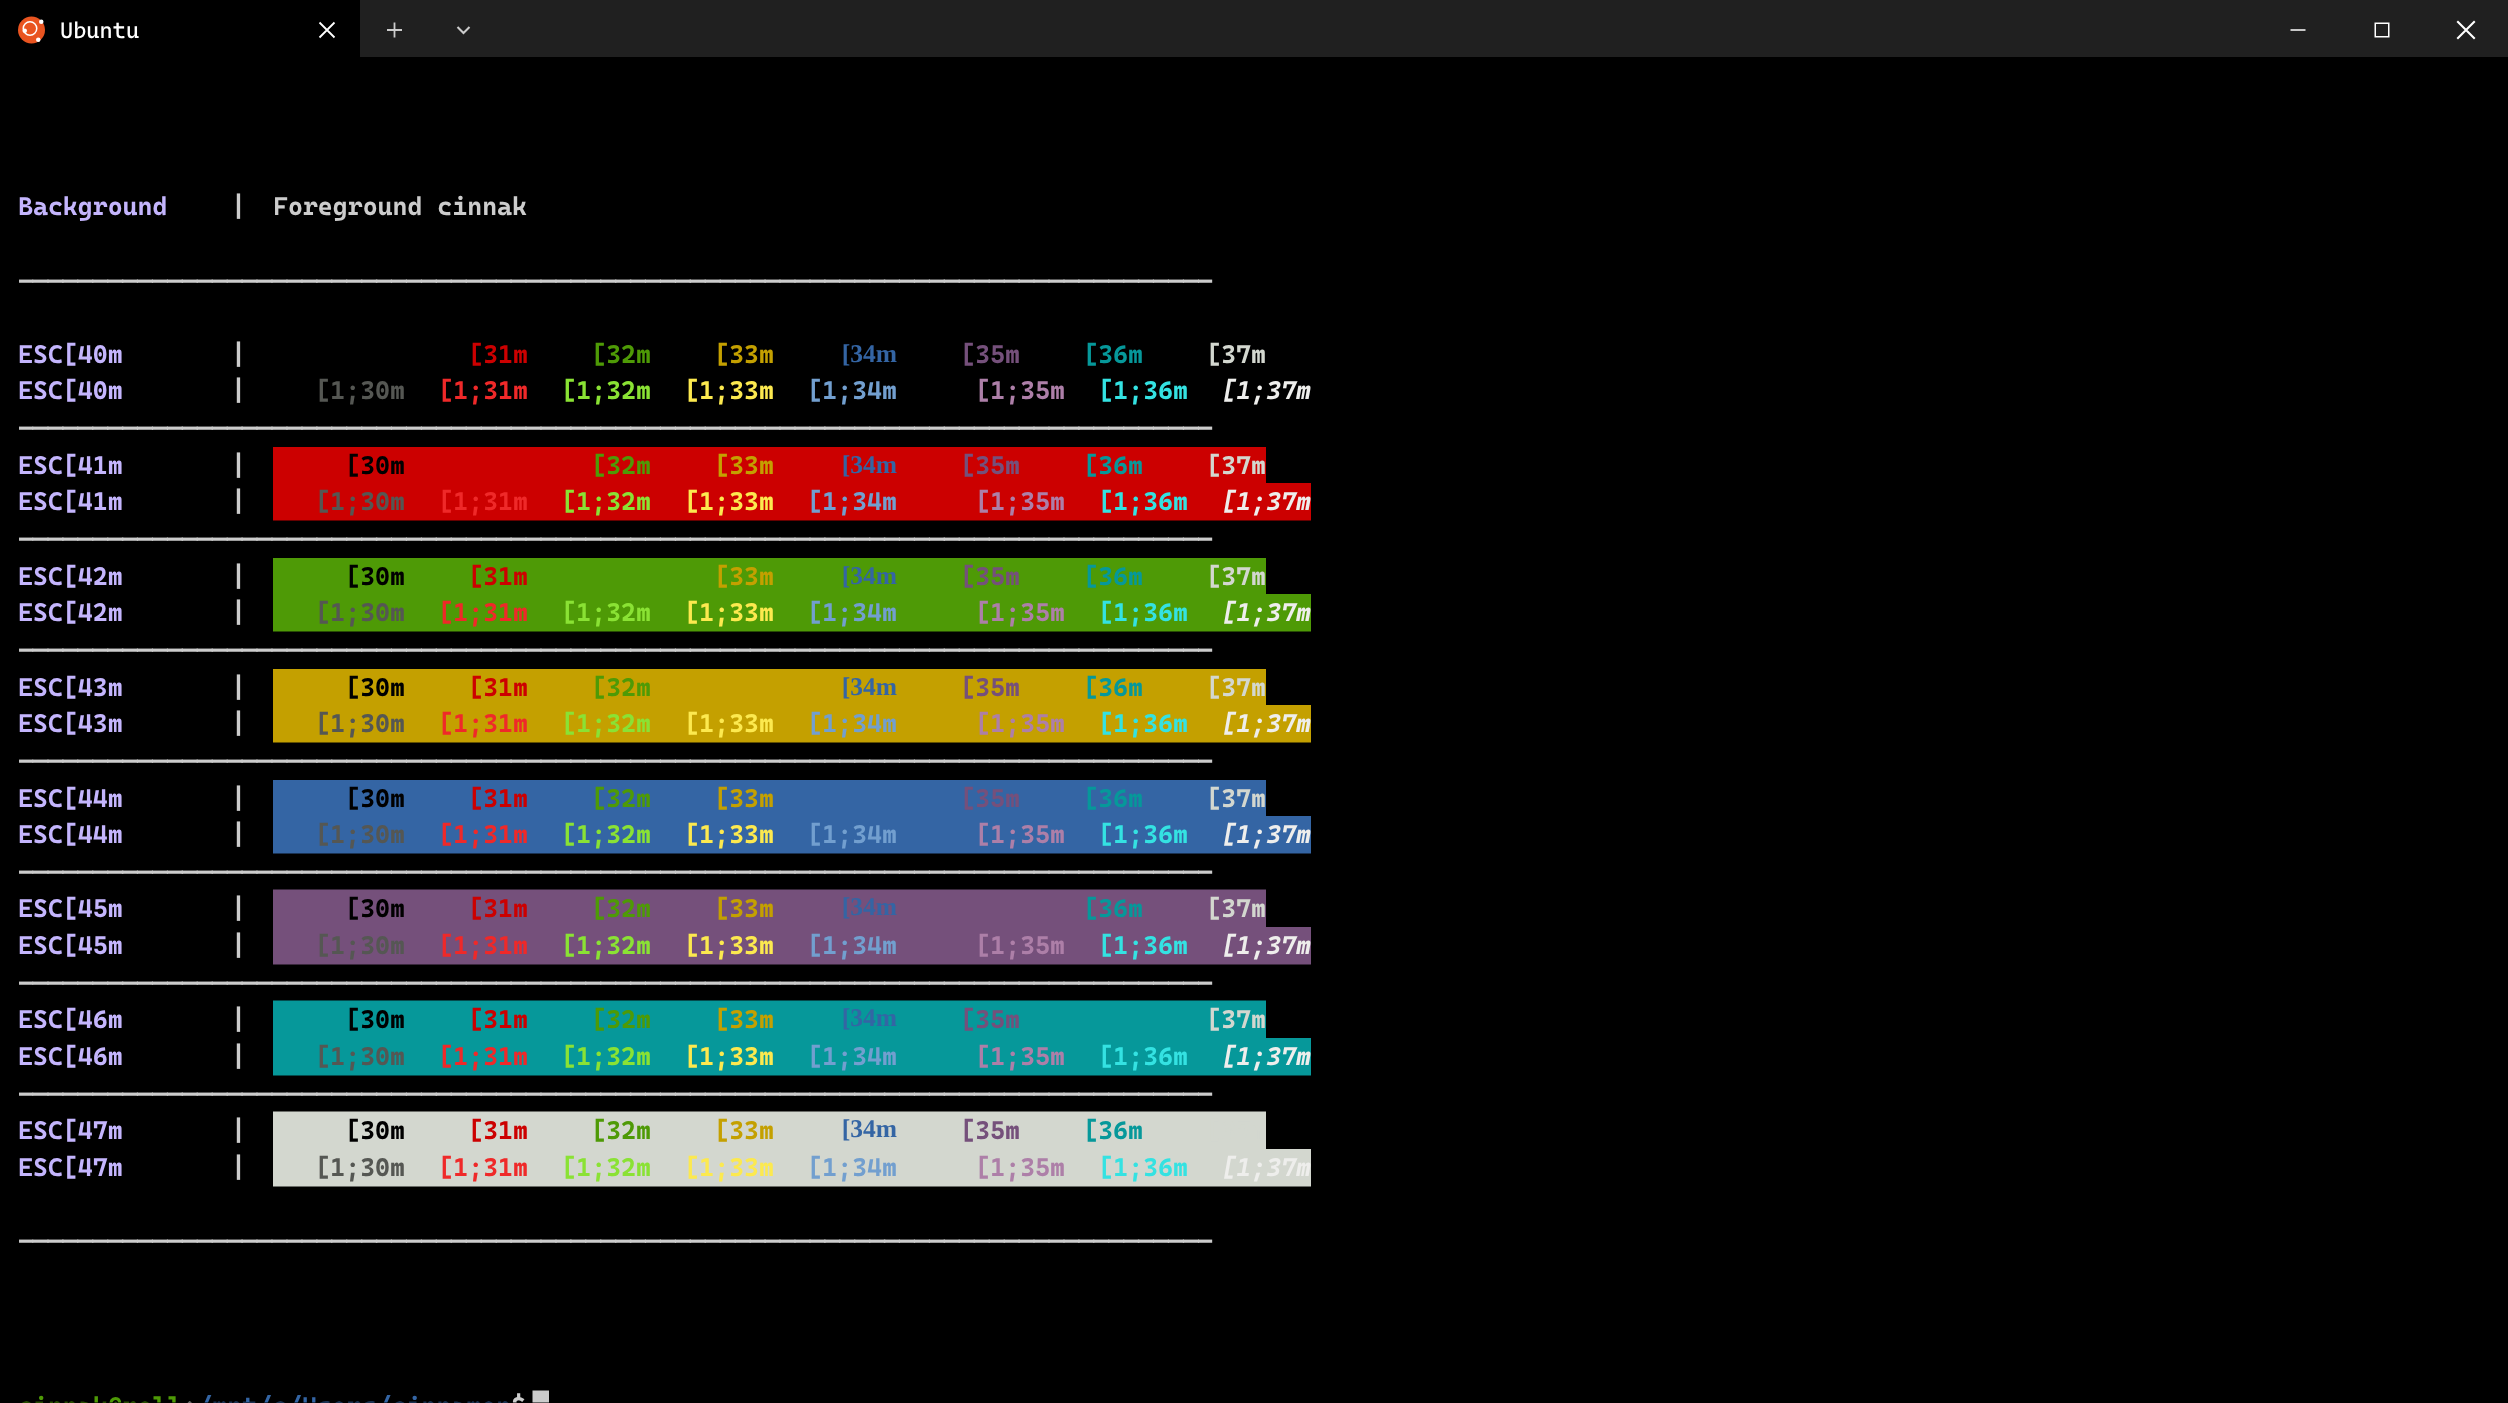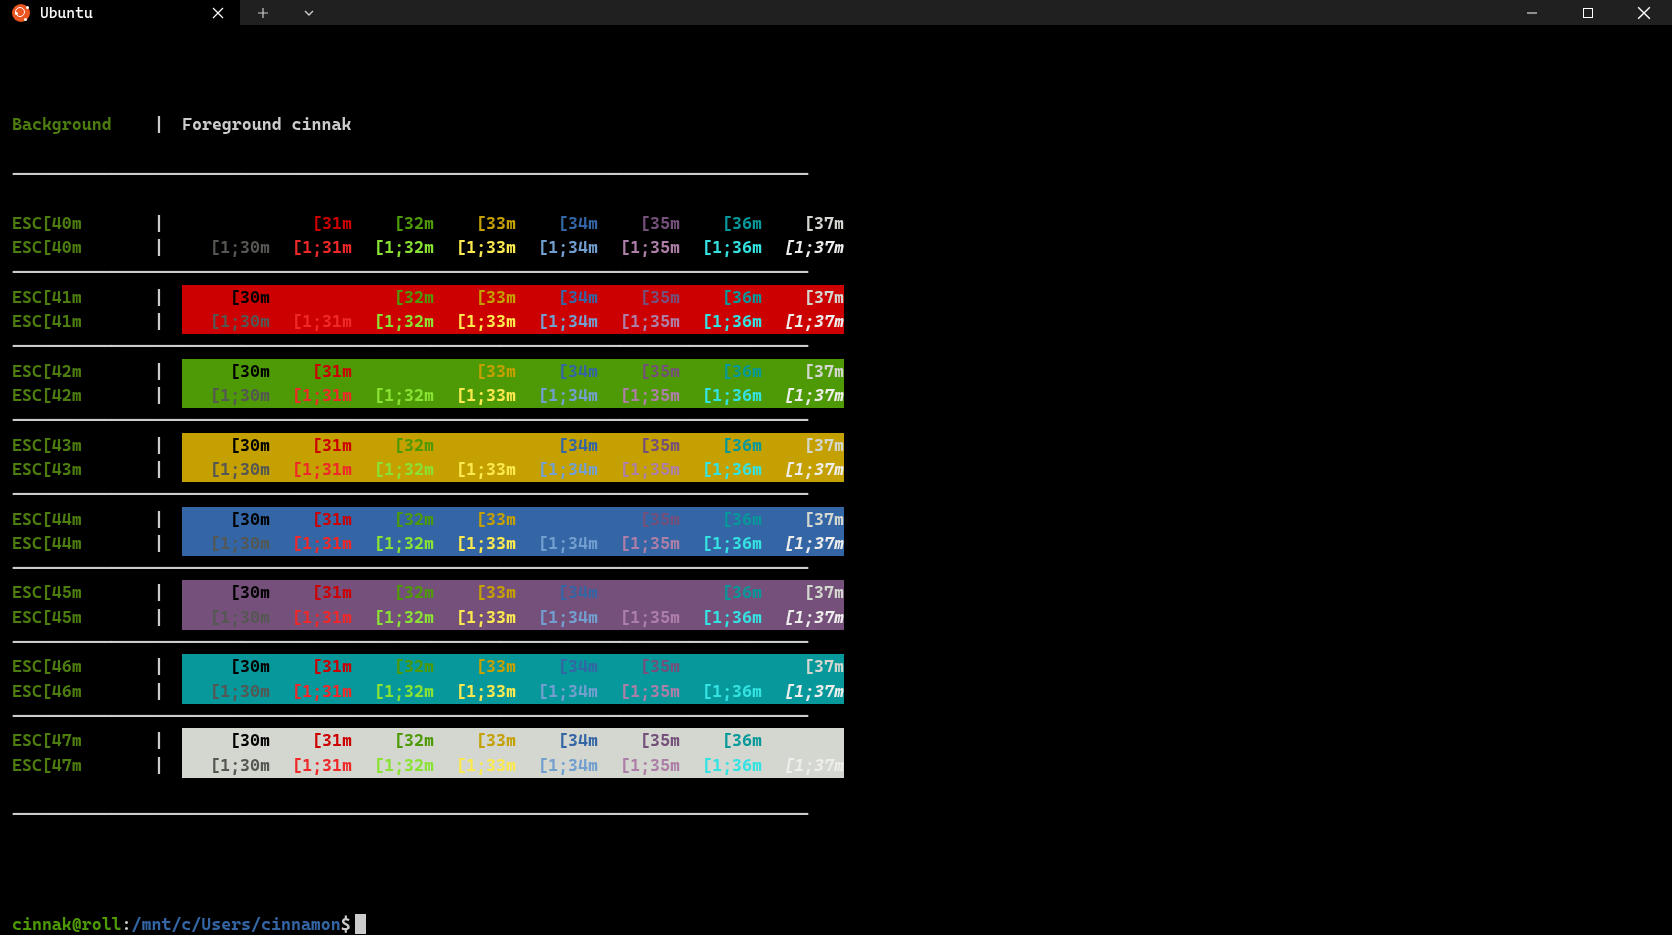--- a/index.html
+++ b/index.html
@@ -7,23 +7,23 @@
   background: #000;
   font-family: 'Cascadia Code', 'Consolas', monospace;
   font-size: 17px;
   width: 1672px;
   height: 935px;
   overflow: hidden;
   color: #ccc;
 }
 .titlebar {
   background: #202020;
-  height: 25px;
+  height: 38px;
   display: flex;
-  align-items: center;
+  align-items: flex-start;
   user-select: none;
 }
 .tab {
   background: #000;
   display: flex;
   align-items: center;
   padding: 0 12px 0 12px;
   min-width: 240px;
   height: 40px;
   gap: 10px;
@@ -88,32 +88,32 @@
 .dollar { color: #ccc; }
 .cursor {
   display: inline-block;
   width: 11px; height: 20px;
   background: #ccc; vertical-align: text-bottom;
   margin-left: 4px;
 }
 
 
 .row { display: flex; }
-.row .label { color: #4d7c0f; width: 142px; display: inline-block; }
+.row .label { color: #c4b5fd; width: 142px; display: inline-block; }
 .row .pipe { color: #ccc; width: 28px; display: inline-block; }
 .row .strip { display: inline-flex; padding-left: 6px; text-align: right; }
 .cell { width: 82px; display: inline-block; }
 
 
 .fg30 { color: #000; } .fg31 { color: #cc0000; } .fg32 { color: #4e9a06; }
-.fg33 { color: #c4a000; } .fg34 { color: #3465a4; } .fg35 { color: #75507b; }
+.fg33 { color: #c4a000; } .fg34 { color: #3465a4; font-family: Liberation Serif, serif; } .fg35 { color: #75507b; }
 .fg36 { color: #06989a; } .fg37 { color: #d3d7cf; }
 
 .fgb30 { color: #555753; } .fgb31 { color: #ef2929; } .fgb32 { color: #8ae234; }
-.fgb33 { color: #fce94f; } .fgb34 { color: #729fcf; } .fgb35 { color: #ad7fa8; }
+.fgb33 { color: #fce94f; } .fgb34 { color: #729fcf; } .fgb35 { color: #ad7fa8; margin-left: 30px; }
 .fgb36 { color: #34e2e2; } .fgb37 { color: #eeeeec; font-style: italic; }
 
 .bg40 { background: #000; } .bg41 { background: #cc0000; }
 .bg42 { background: #4e9a06; } .bg43 { background: #c4a000; }
 .bg44 { background: #3465a4; } .bg45 { background: #75507b; }
 .bg46 { background: #06989a; } .bg47 { background: #d3d7cf; }
 </style>
 </head>
 <body>
 

